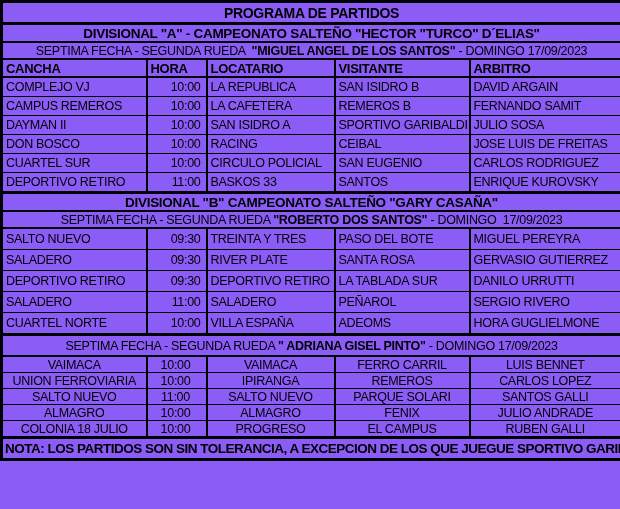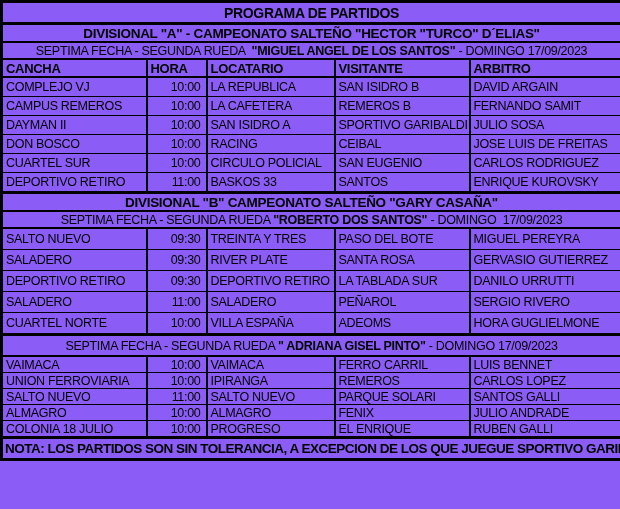--- a/index.html
+++ b/index.html
@@ -13,21 +13,21 @@
   .r-title td{height:19px;font-weight:bold;font-size:14px;text-align:center;border-bottom-width:3px;}
   .r-div td{height:16px;font-weight:bold;font-size:13.5px;text-align:center;border-bottom-width:2px;}
   .r-fecha td{height:15px;font-size:12.5px;text-align:center;border-bottom-width:2px;}
   .r-fecha span{white-space:pre;}
   .fb{font-weight:bold;}
   .r-head td{height:16px;font-weight:bold;font-size:13px;text-align:left;border-bottom-width:2px;}
   .r-a td{height:18px;}
   .r-b td{height:20px;}
   .r-b2 td{border-top-width:3px;}
   .r-fecha2 td{border-top-width:3px;border-bottom-width:2px;height:19px;}
-  .r-c td{height:15px;}
+  .r-c td{height:15px;text-align:center;}
   .r-nota td{height:19px;font-weight:bold;font-size:13.5px;text-align:left;border-top-width:3px;padding-left:2px;letter-spacing:-0.5px;}
   .hora-bold{font-weight:bold;}
 </style>
 </head>
 <body>
 
 <div class="sheet">
 <table>
   <colgroup>
     <col style="width:145px">
@@ -174,21 +174,21 @@
     <td>ALMAGRO</td>
     <td class="hora">10:00</td>
     <td>ALMAGRO</td>
     <td>FENIX</td>
     <td>JULIO ANDRADE</td>
   </tr>
   <tr class="r-c">
     <td>COLONIA 18 JULIO</td>
     <td class="hora">10:00</td>
     <td>PROGRESO</td>
-    <td>EL ENRIQUE</td>
+    <td>EL CAMPUS</td>
     <td>RUBEN GALLI</td>
   </tr>
 
   <tr class="r-nota">
     <td colspan="5">NOTA: LOS PARTIDOS SON SIN TOLERANCIA, A EXCEPCION DE LOS QUE JUEGUE SPORTIVO GARIBALDI</td>
   </tr>
 </tbody>
     </table>
 </div>
 

